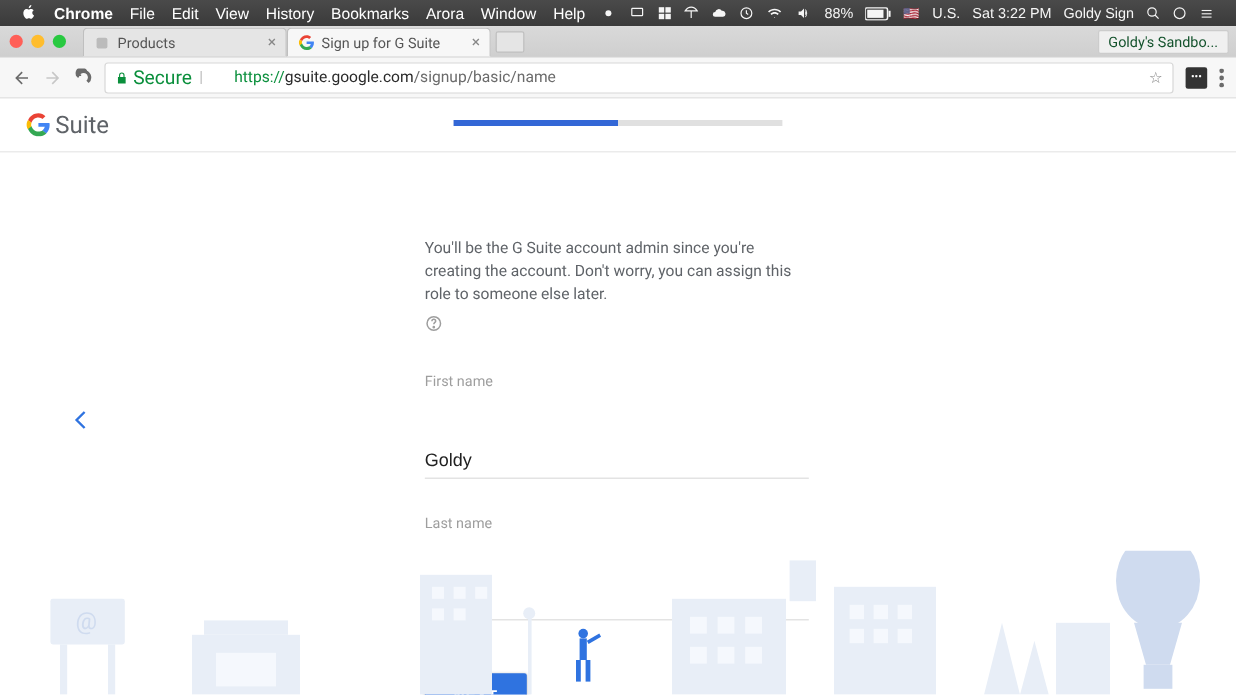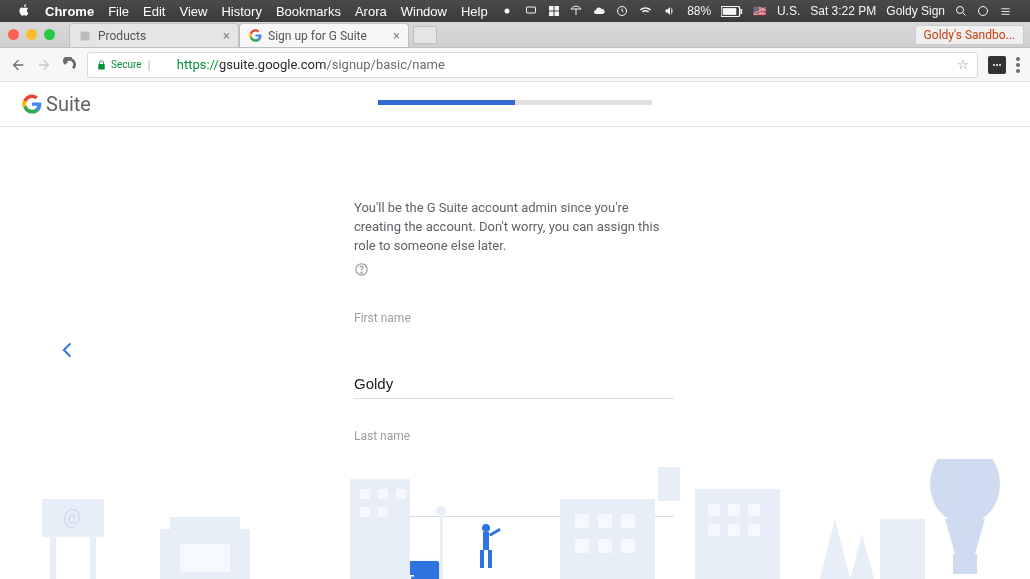--- a/index.html
+++ b/index.html
@@ -39,36 +39,36 @@
     background:#e5e5e5; position:relative;
   }
   .tab.active { background:#f7f7f7; }
   .tab .fav { width:14px;height:14px; display:inline-flex;align-items:center;justify-content:center; }
   .tab .title { flex:1; white-space:nowrap; overflow:hidden; text-overflow:ellipsis;}
   .tab .close { font-size:13px; color:#888;}
   .newtab { width:24px;height:18px; margin-left:4px; align-self:center;
     border:1px solid #bfbfbf; background:#e5e5e5; border-radius:2px;}
 
   .profile-chip { margin-left:auto; align-self:center; margin-right:6px;
-    font-size:12px; color:#c2410c; background:#f0f0f0; padding:2px 8px;
+    font-size:12px; color:#14532d; background:#f0f0f0; padding:2px 8px;
     border:1px solid #ccc; border-radius:2px;}
 
   .addr-bar {
     height:34px; background:#f7f7f7; border-bottom:1px solid #e0e0e0;
     display:flex; align-items:center; gap:10px; padding:0 10px;
     font-size:13px;
   }
   .nav-btn { color:#6b6b6b; display:inline-flex; cursor:default;}
   .nav-btn.disabled { color:#bdbdbd; }
   .omnibox {
     flex:1; height:26px; display:flex; align-items:center; gap:6px;
     background:#fff; border:1px solid #d8d8d8; border-radius:3px;
     padding:0 8px;
   }
-  .secure { color:#0a8f3c; font-size:10px; display:flex; align-items:center; gap:4px;}
+  .secure { color:#0a8f3c; font-size:16px; display:flex; align-items:center; gap:4px;}
   .secure svg{fill:#0a8f3c;}
   .url-host { color:#2a2a2a; }
   .url-path { color:#6b6b6b; }
   .url-proto { color:#0a8f3c;padding-left:20px; }
   .omnibox .star{ margin-left:auto; color:#888;}
   .ext-ic { width:18px;height:18px;background:#333;border-radius:2px; color:#fff;
     font-size:9px; display:flex;align-items:center;justify-content:center;}
 
   
   .page {

